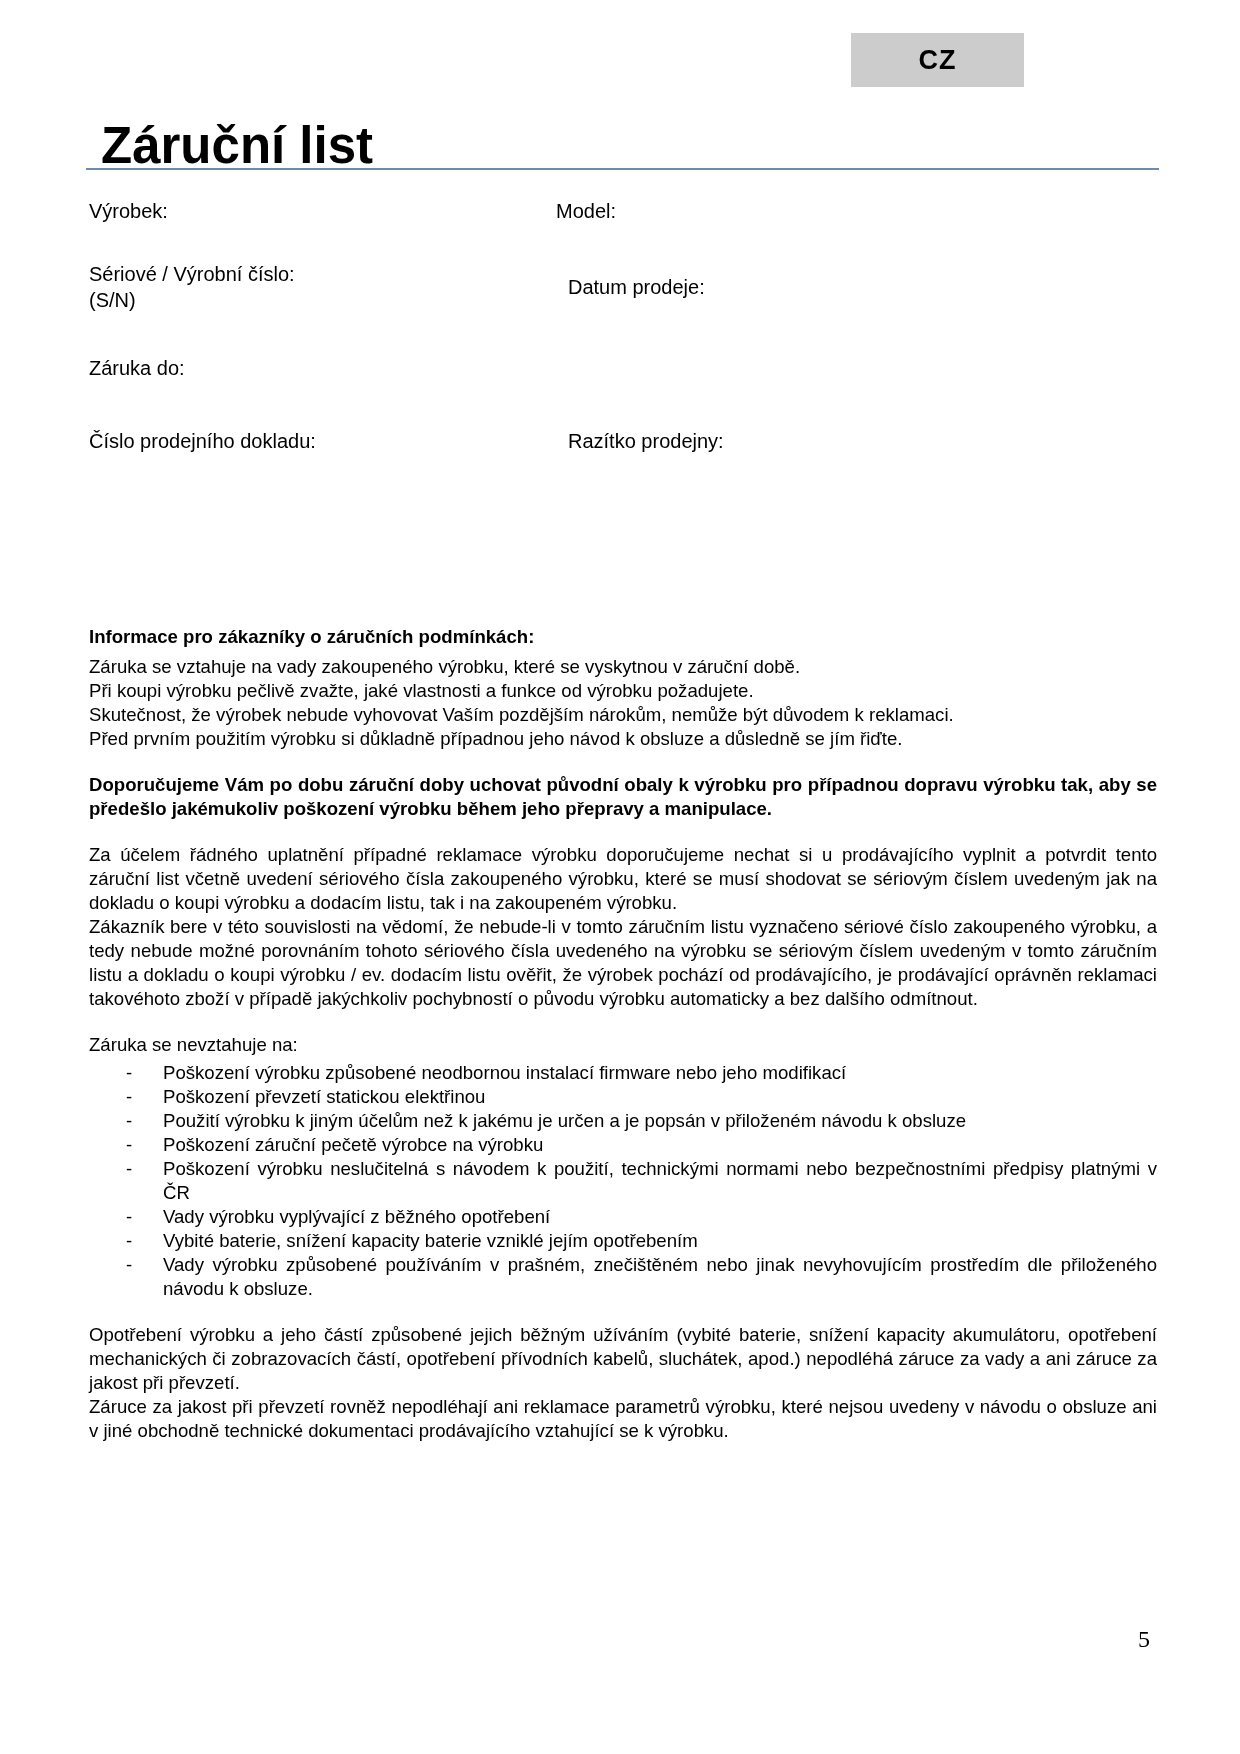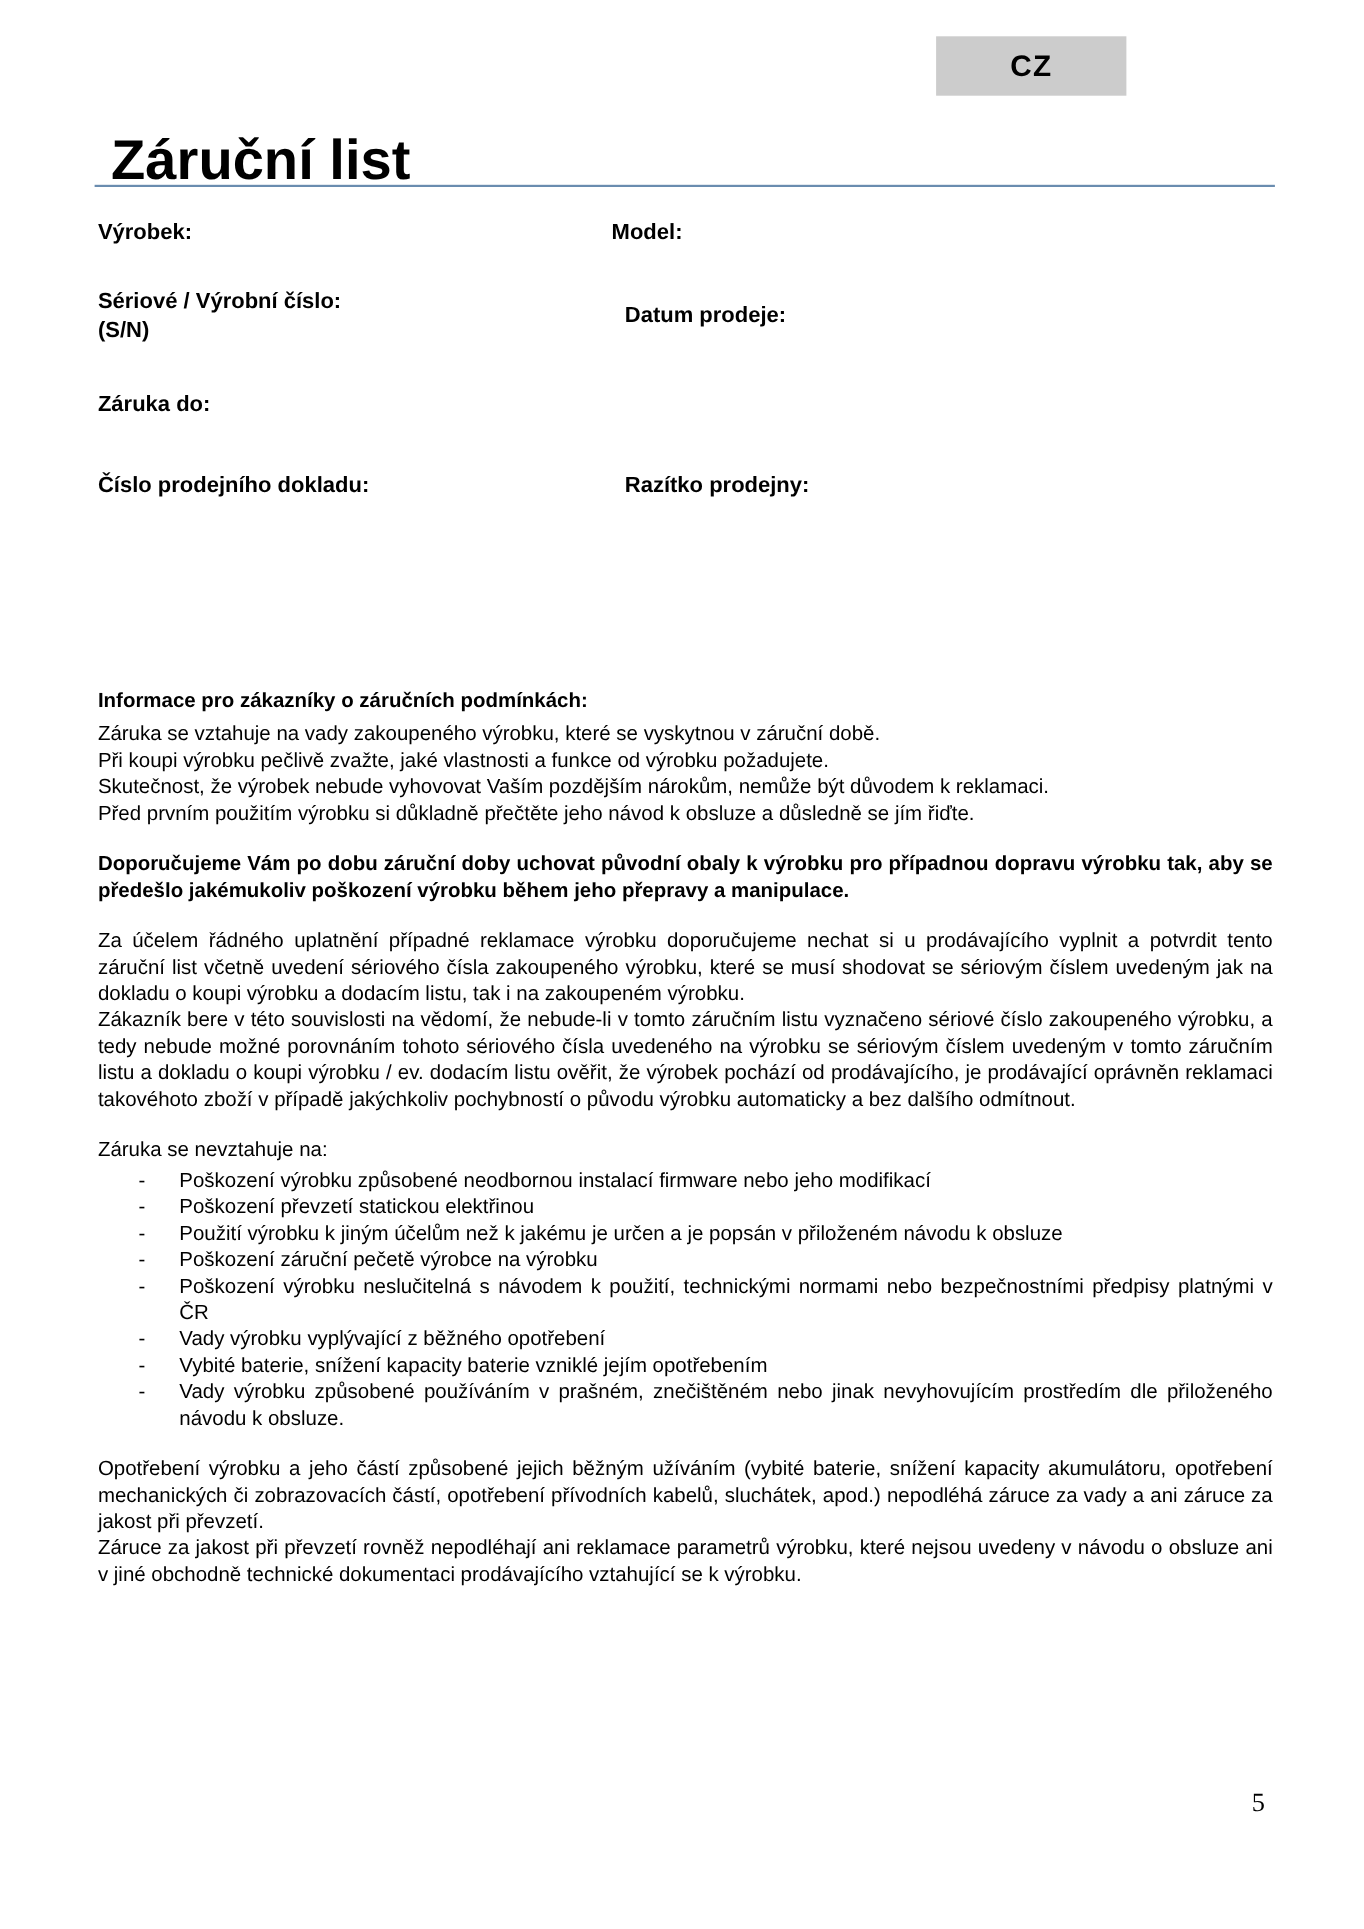--- a/index.html
+++ b/index.html
@@ -5,21 +5,21 @@
   html, body { margin: 0; padding: 0; background: #ffffff; }
   body { width: 1240px; height: 1754px; position: relative; overflow: hidden;
          font-family: "Liberation Sans", sans-serif; color: #000; }
   .lang-badge { position: absolute; left: 851px; top: 33px; width: 173px; height: 54px;
                 background: #cccccc; display: flex; align-items: center; justify-content: center;
                 font-weight: bold; font-size: 27px; letter-spacing: 1px; }
   .title { position: absolute; left: 84px; top: 98px; margin: 17px; font-size: 51px;
            font-weight: bold; line-height: 1.2; }
   .title-rule { position: absolute; left: 86px; top: 168px; width: 1073px; height: 2px;
                 background: #6a8caf; border: 0; margin: 0; }
-  .field { position: absolute; font-size: 20px; font-weight: bold; line-height: 26px; }
+  .field { position: absolute; font-size: 20px; font-weight: normal; line-height: 26px; }
   .content { position: absolute; left: 89px; width: 1068px; font-size: 18.6px; line-height: 24px; }
   .content p { margin: 0; }
   .heading { font-weight: bold; margin-bottom: 6px !important; }
   .bold { font-weight: bold; }
   .justify { text-align: justify; text-align-last: left; }
   .gap { height: 22px; }
   ul.dash-list { list-style: none; margin: 4px 0 0 0; padding: 0; }
   ul.dash-list li { position: relative; padding-left: 74px; text-align: justify; text-align-last: left; }
   ul.dash-list li .dash { position: absolute; left: 37px; top: 0; }
   .page-number { position: absolute; left: 1138px; top: 1626px; font-family: "Liberation Serif", serif;
@@ -47,21 +47,21 @@
 <div class="field" style="left:89px; top:355px;">Záruka do:</div>
 
 <div class="field" style="left:89px; top:428px;">Číslo prodejního dokladu:</div>
 <div class="field" style="left:568px; top:428px;">Razítko prodejny:</div>
 
 <div class="content" style="top:625px;">
   <p class="heading">Informace pro zákazníky o záručních podmínkách:</p>
   <p>Záruka se vztahuje na vady zakoupeného výrobku, které se vyskytnou v záruční době.</p>
   <p>Při koupi výrobku pečlivě zvažte, jaké vlastnosti a funkce od výrobku požadujete.</p>
   <p>Skutečnost, že výrobek nebude vyhovovat Vaším pozdějším nárokům, nemůže být důvodem k reklamaci.</p>
-  <p>Před prvním použitím výrobku si důkladně přečtěte jeho návod k obsluze a důsledně se jím řiďte.</p>
+  <p>Před prvním použitím výrobku si důkladně případnou jeho návod k obsluze a důsledně se jím řiďte.</p>
   <div class="gap"></div>
   <p class="bold justify">Doporučujeme Vám po dobu záruční doby uchovat původní obaly k výrobku pro případnou dopravu výrobku tak, aby se předešlo jakémukoliv poškození výrobku během jeho přepravy a manipulace.</p>
   <div class="gap"></div>
   <p class="justify">Za účelem řádného uplatnění případné reklamace výrobku doporučujeme nechat si u prodávajícího vyplnit a potvrdit tento záruční list včetně uvedení sériového čísla zakoupeného výrobku, které se musí shodovat se sériovým číslem uvedeným jak na dokladu o koupi výrobku a dodacím listu, tak i na zakoupeném výrobku.</p>
   <p class="justify">Zákazník bere v této souvislosti na vědomí, že nebude-li v tomto záručním listu vyznačeno sériové číslo zakoupeného výrobku, a tedy nebude možné porovnáním tohoto sériového čísla uvedeného na výrobku se sériovým číslem uvedeným v tomto záručním listu a dokladu o koupi výrobku / ev. dodacím listu ověřit, že výrobek pochází od prodávajícího, je prodávající oprávněn reklamaci takovéhoto zboží v případě jakýchkoliv pochybností o původu výrobku automaticky a bez dalšího odmítnout.</p>
   <div class="gap"></div>
   <p>Záruka se nevztahuje na:</p>
   <ul class="dash-list">
     <li><span class="dash">-</span><span>Poškození výrobku způsobené neodbornou instalací firmware nebo jeho modifikací</span></li>
     <li><span class="dash">-</span><span>Poškození převzetí statickou elektřinou</span></li>

